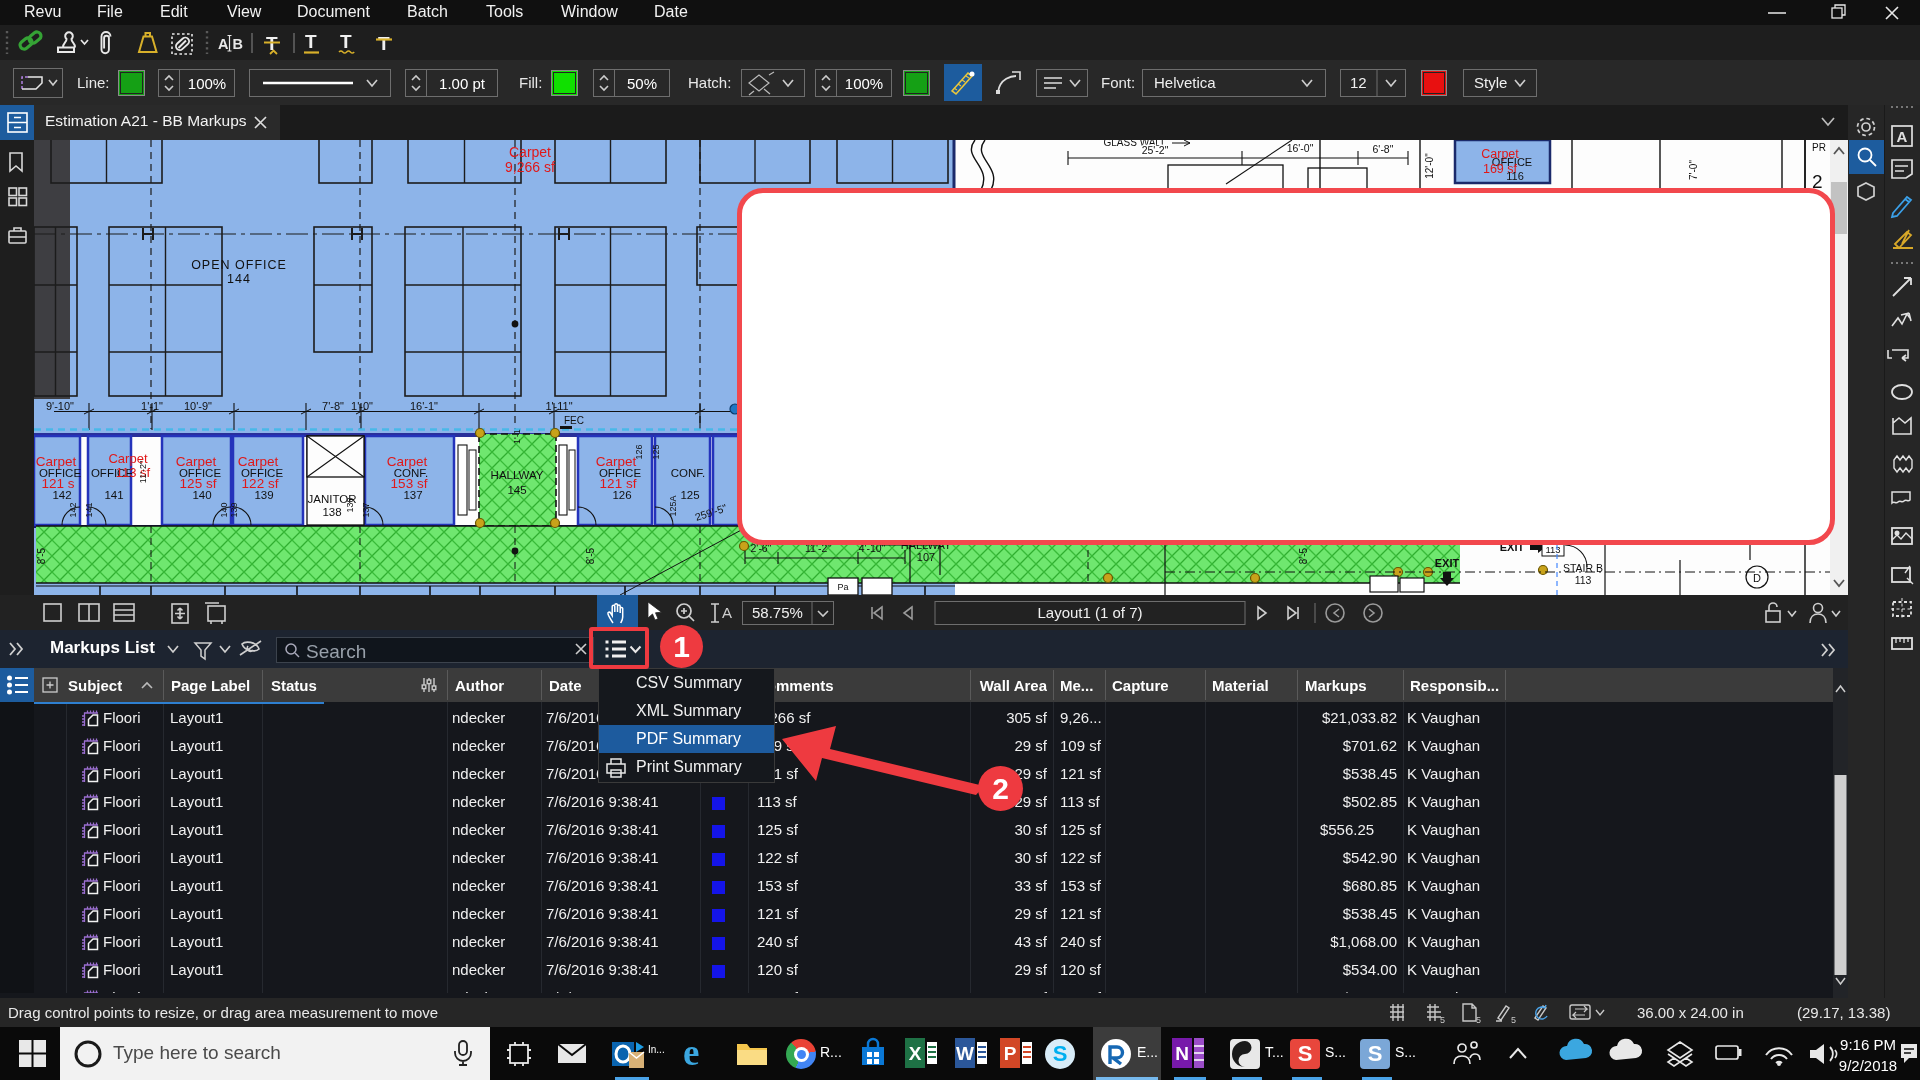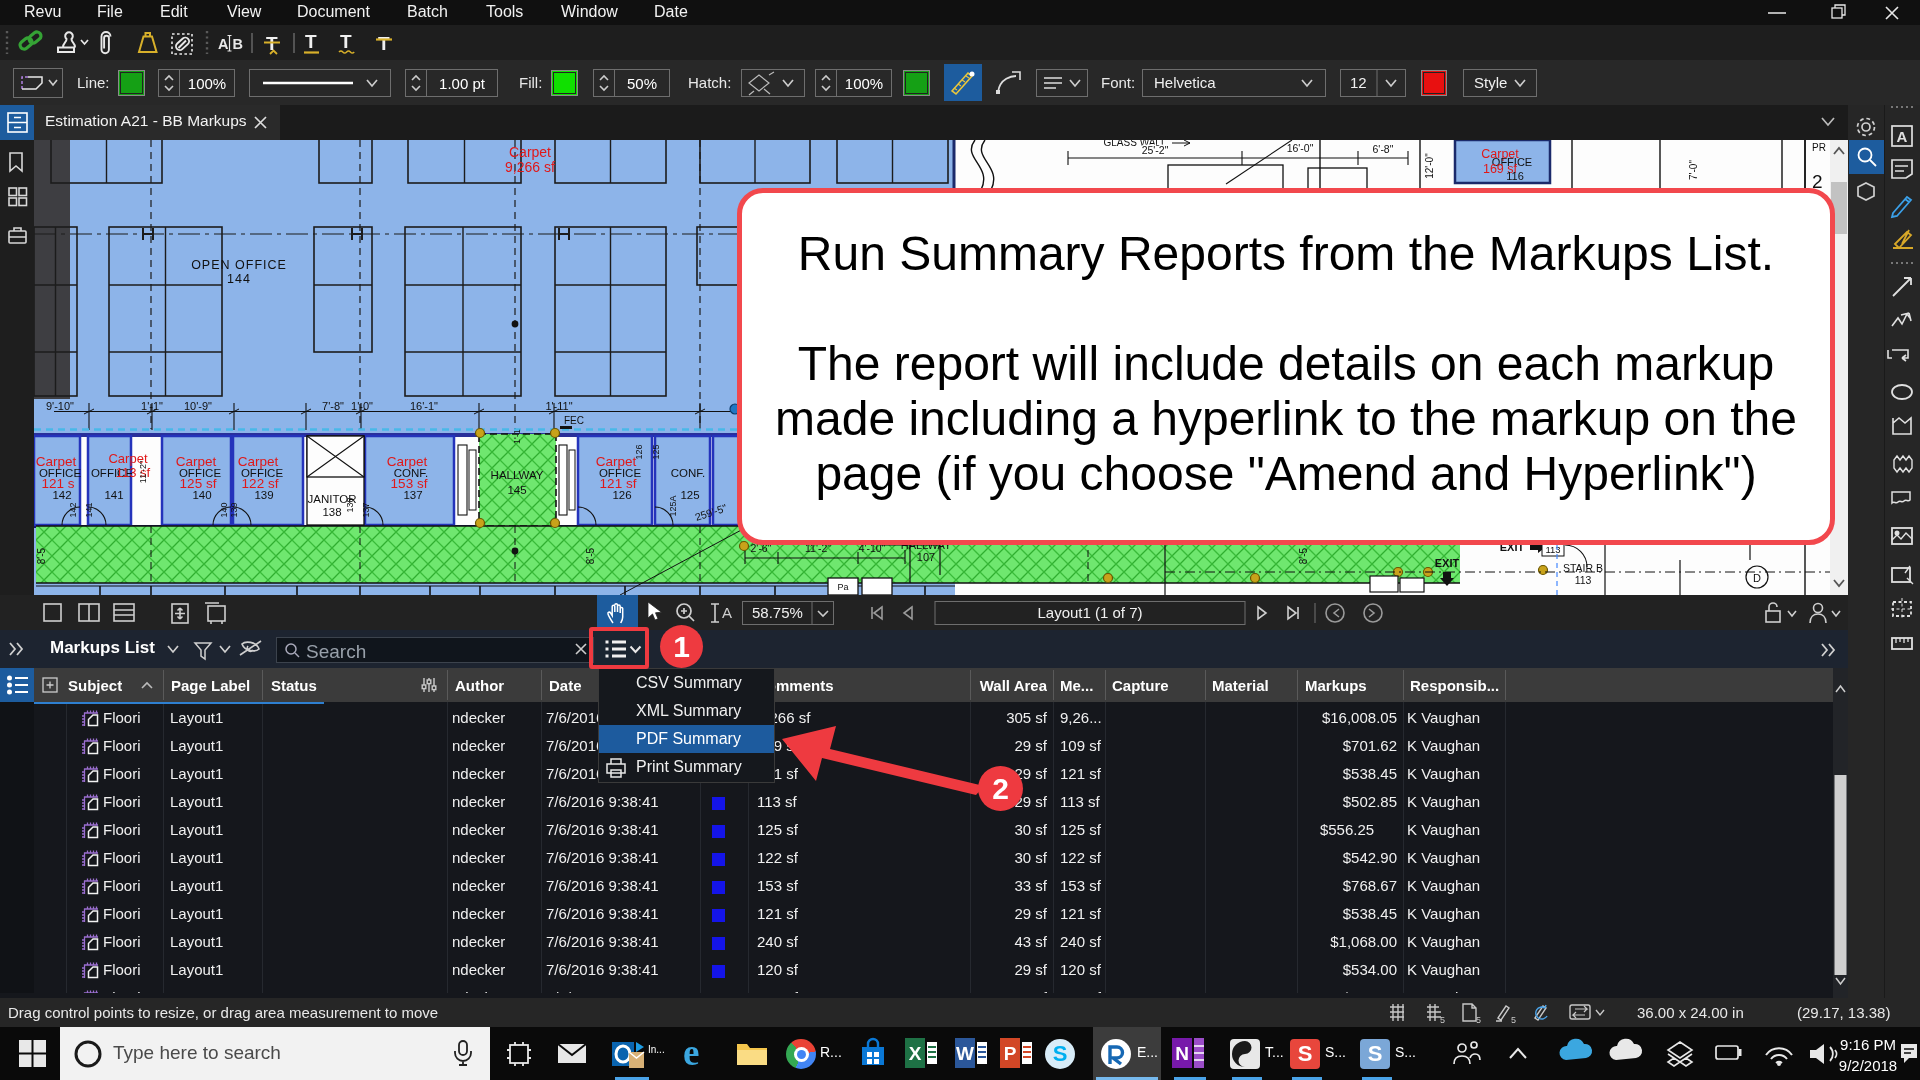--- a/index.html
+++ b/index.html
@@ -588,21 +588,21 @@
 <path d="M7.5 9.5 l4.5-4.5 h4.5 v10.5 h-9 z" fill="none" stroke="#f2f2f2" stroke-width="1.5"></path>
     </svg>
 <div class="cell" style="left:103px;top:709px">Floori</div>
 <div class="cell" style="left:170px;top:709px">Layout1</div>
 <div class="cell" style="left:452px;top:709px">ndecker</div>
 <div class="cell" style="left:546px;top:709px">7/6/2016 9:38:41</div>
 <div class="a" style="left:712px;top:713px;width:13px;height:13px;background:#1414e8"></div>
 <div class="cell" style="left:757px;top:709px">9,266 sf</div>
 <div class="cell" style="left:970px;top:709px;width:77px;text-align:right">305 sf</div>
 <div class="cell" style="left:1060px;top:709px">9,26...</div>
-<div class="cell" style="left:1297px;top:709px;width:100px;text-align:right">$16,008.05</div>
+<div class="cell" style="left:1297px;top:709px;width:100px;text-align:right">$21,033.82</div>
 <div class="cell" style="left:1407px;top:709px">K Vaughan</div>
 <svg class="a" style="left:81px;top:738px" width="19" height="17" viewBox="0 0 19 17">
 <g stroke="#9b6fd0" stroke-width="1.3" fill="none">
 <path d="M3.5 2.5 V16 M3 3 H17 M1 6 h2.5 M1 9 h2.5 M1 12 h2.5 M1 15 h2.5 M6.5 0.5 v2.5 M9.5 0.5 v2.5 M12.5 0.5 v2.5 M15.5 0.5 v2.5"></path>
 </g>
 <path d="M7.5 9.5 l4.5-4.5 h4.5 v10.5 h-9 z" fill="none" stroke="#f2f2f2" stroke-width="1.5"></path>
     </svg>
 <div class="cell" style="left:103px;top:737px">Floori</div>
 <div class="cell" style="left:170px;top:737px">Layout1</div>
 <div class="cell" style="left:452px;top:737px">ndecker</div>
@@ -684,21 +684,21 @@
 <path d="M7.5 9.5 l4.5-4.5 h4.5 v10.5 h-9 z" fill="none" stroke="#f2f2f2" stroke-width="1.5"></path>
     </svg>
 <div class="cell" style="left:103px;top:877px">Floori</div>
 <div class="cell" style="left:170px;top:877px">Layout1</div>
 <div class="cell" style="left:452px;top:877px">ndecker</div>
 <div class="cell" style="left:546px;top:877px">7/6/2016 9:38:41</div>
 <div class="a" style="left:712px;top:881px;width:13px;height:13px;background:#1414e8"></div>
 <div class="cell" style="left:757px;top:877px">153 sf</div>
 <div class="cell" style="left:970px;top:877px;width:77px;text-align:right">33 sf</div>
 <div class="cell" style="left:1060px;top:877px">153 sf</div>
-<div class="cell" style="left:1297px;top:877px;width:100px;text-align:right">$768.67</div>
+<div class="cell" style="left:1297px;top:877px;width:100px;text-align:right">$680.85</div>
 <div class="cell" style="left:1407px;top:877px">K Vaughan</div>
 <svg class="a" style="left:81px;top:906px" width="19" height="17" viewBox="0 0 19 17">
 <g stroke="#9b6fd0" stroke-width="1.3" fill="none">
 <path d="M3.5 2.5 V16 M3 3 H17 M1 6 h2.5 M1 9 h2.5 M1 12 h2.5 M1 15 h2.5 M6.5 0.5 v2.5 M9.5 0.5 v2.5 M12.5 0.5 v2.5 M15.5 0.5 v2.5"></path>
 </g>
 <path d="M7.5 9.5 l4.5-4.5 h4.5 v10.5 h-9 z" fill="none" stroke="#f2f2f2" stroke-width="1.5"></path>
     </svg>
 <div class="cell" style="left:103px;top:905px">Floori</div>
 <div class="cell" style="left:170px;top:905px">Layout1</div>
 <div class="cell" style="left:452px;top:905px">ndecker</div>
@@ -952,21 +952,20 @@
 <circle cx="12" cy="433" r="1.6" fill="#e0e0e0"></circle>
 <rect x="7" y="468" width="18" height="14"></rect>
 <path d="M22 478 l6 6 M25 466 l-5 7" stroke-width="1.4"></path>
 <rect x="8" y="502" width="18" height="14" stroke-dasharray="3 2.5"></rect>
 <path d="M17 498 v22 M6 509 h22" stroke-width="1" stroke-dasharray="3 2.5"></path>
 <rect x="7" y="538" width="20" height="11"></rect>
 <path d="M11 538 v5 M15 538 v4 M19 538 v5 M23 538 v4" stroke-width="1.3"></path>
 </g>
 </svg>
 <div class="a" style="left:737px;top:188px;width:1098px;height:357px;background:#fff;border:5px solid #f2484d;border-radius:26px"></div>
-<div class="a" style="left:747px;top:226px;width:1078px;height:310px;color:#000;font-size:48px;line-height:55px;text-align:center;font-family:'Liberation Sans',sans-serif">Run Summary Reports from the Markups List.<br><br>The report will include details on each markup<br>made including a hyperlink to the markup on the<br>page (if you choose "Amend and Hyperlink")</div>
 <div class="a" style="left:598px;top:668px;width:177px;height:115px;background:#15181d;border:1px solid #3a3a3a"></div>
 <div class="a" style="left:599px;top:725px;width:175px;height:28px;background:#1d5b9e"></div>
 <div class="a" style="left:636px;top:674px;font-size:16px;color:#f0f0f0">CSV Summary</div>
 <div class="a" style="left:636px;top:702px;font-size:16px;color:#f0f0f0">XML Summary</div>
 <div class="a" style="left:636px;top:730px;font-size:16px;color:#fff">PDF Summary</div>
 <div class="a" style="left:636px;top:758px;font-size:16px;color:#f0f0f0">Print Summary</div>
 <svg class="a" style="left:604px;top:757px" width="24" height="22" viewBox="0 0 24 22">
 <g fill="none" stroke="#e8e8e8" stroke-width="1.5">
 <rect x="3" y="7" width="18" height="9"></rect>
 <path d="M7 7 V2 h10 v5 M7 13 h10 v7 h-10 z"></path>

